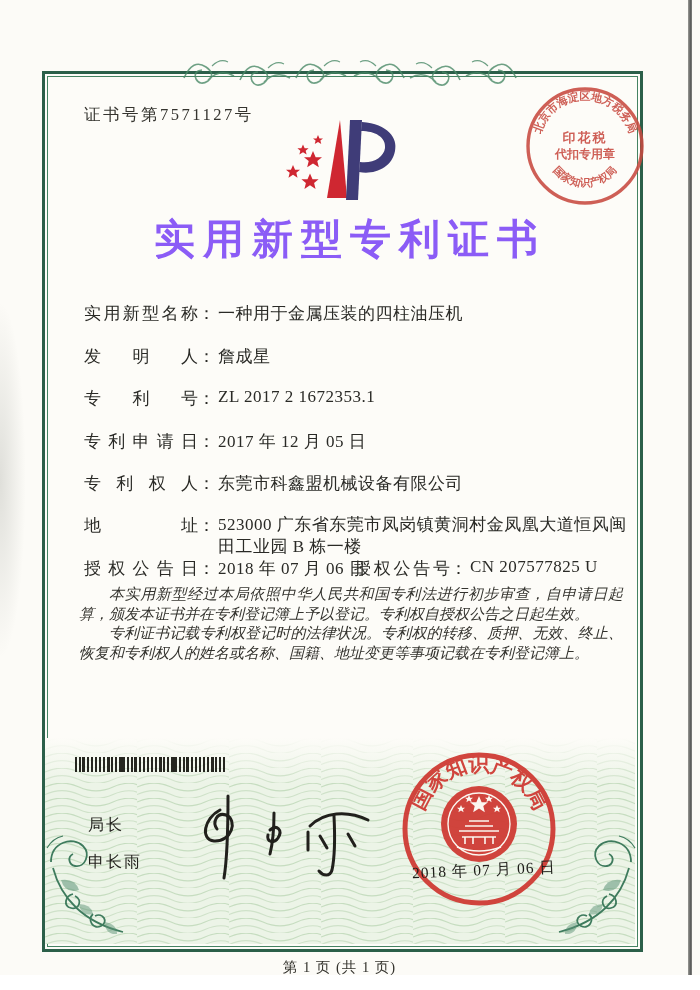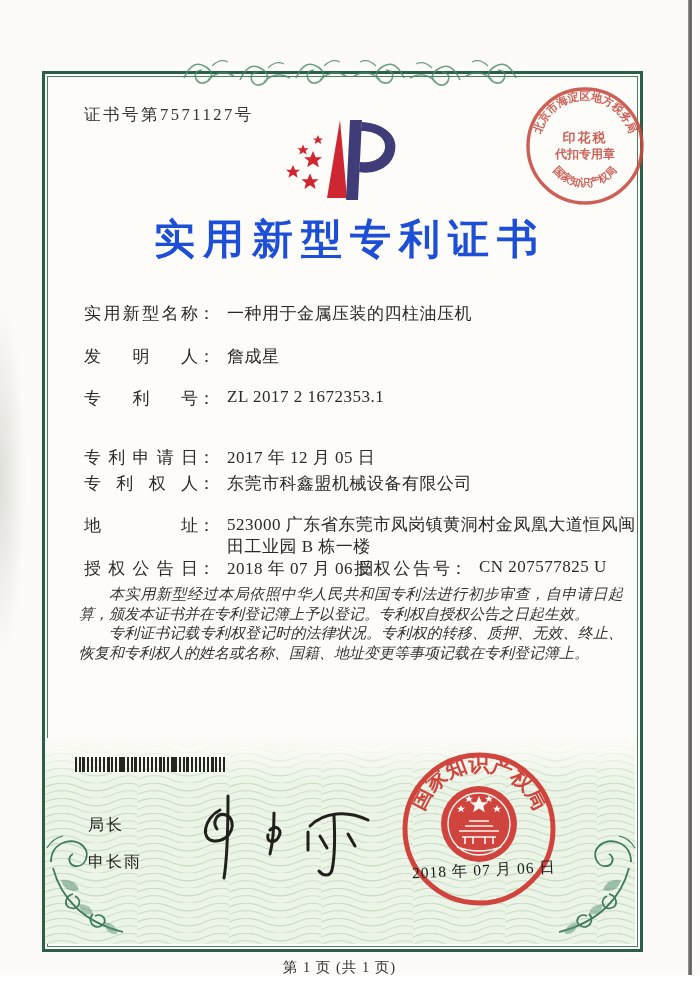--- a/index.html
+++ b/index.html
@@ -19,27 +19,27 @@
     border:3px solid #2b5f49; background:#fdfcf8;}
   .frame-inner{position:absolute; inset:2px; border:1px solid #448362; pointer-events:none;}
   
   .guilloche{position:absolute; left:45px; top:738px; width:590px; height:206px;}
   .guilloche-fade{position:absolute; left:45px; top:738px; width:590px; height:46px;
     background:linear-gradient(180deg,#fdfcf8, rgba(253,252,248,0));}
   .cert-no{position:absolute; left:84px; top:104px; font-size:16.5px; letter-spacing:2.5px; color:#35342f;}
   .logo{position:absolute; left:272px; top:98px;}
   .garland{position:absolute; left:182px; top:50px; opacity:.8;}
   .title{position:absolute; left:0; top:212px; width:100%; text-align:center;
-    font-size:41px; font-weight:700; letter-spacing:8px; color:#1d4ed8;}
+    font-size:41px; font-weight:700; letter-spacing:8px; color:#8b5cf6;}
   
   .fields{position:absolute; left:84px; top:294px; width:540px; font-size:17px; color:#2a2a26;}
   .frow{position:absolute; left:0; white-space:nowrap;}
   .flabel{display:inline-block; width:114px; text-align:justify; text-align-last:justify; vertical-align:top;}
   .fcolon{display:inline-block; vertical-align:top;}
-  .fvalue{display:inline-block; margin-left:12px; vertical-align:top; letter-spacing:.5px;}
+  .fvalue{display:inline-block; margin-left:3px; vertical-align:top; letter-spacing:.5px;}
   .fvalue.wrap{white-space:normal; width:424px; line-height:22px;}
   .grant-right{position:absolute; left:270px; top:0; white-space:nowrap;}
   .grant-right .flabel{width:96px;}
   
   .body-text{position:absolute; left:79px; top:585px; width:544px;
     font-size:15px; line-height:19.6px; text-align:justify; color:#33322d;
     font-style:italic;}
   .body-text p{margin:0; text-indent:2em;}
   .barcode{position:absolute; left:75px; top:757px; width:150px; height:15px;
     background:
@@ -118,21 +118,21 @@
   <div class="fields">
     <div class="frow" style="top:8px">
       <span class="flabel">实用新型名称</span><span class="fcolon">：</span><span class="fvalue">一种用于金属压装的四柱油压机</span>
     </div>
     <div class="frow" style="top:51px">
       <span class="flabel">发明人</span><span class="fcolon">：</span><span class="fvalue">詹成星</span>
     </div>
     <div class="frow" style="top:93px">
       <span class="flabel">专利号</span><span class="fcolon">：</span><span class="fvalue">ZL 2017 2 1672353.1</span>
     </div>
-    <div class="frow" style="top:152px">
+    <div class="frow" style="top:136px">
       <span class="flabel">专利申请日</span><span class="fcolon">：</span><span class="fvalue">2017 年 12 月 05 日</span>
     </div>
     <div class="frow" style="top:178px">
       <span class="flabel">专利权人</span><span class="fcolon">：</span><span class="fvalue">东莞市科鑫盟机械设备有限公司</span>
     </div>
     <div class="frow" style="top:220px">
       <span class="flabel">地址</span><span class="fcolon">：</span><span class="fvalue wrap">523000 广东省东莞市凤岗镇黄洞村金凤凰大道恒风闽田工业园 B 栋一楼</span>
     </div>
     <div class="frow" style="top:263px">
       <span class="flabel">授权公告日</span><span class="fcolon">：</span><span class="fvalue">2018 年 07 月 06 日</span>

